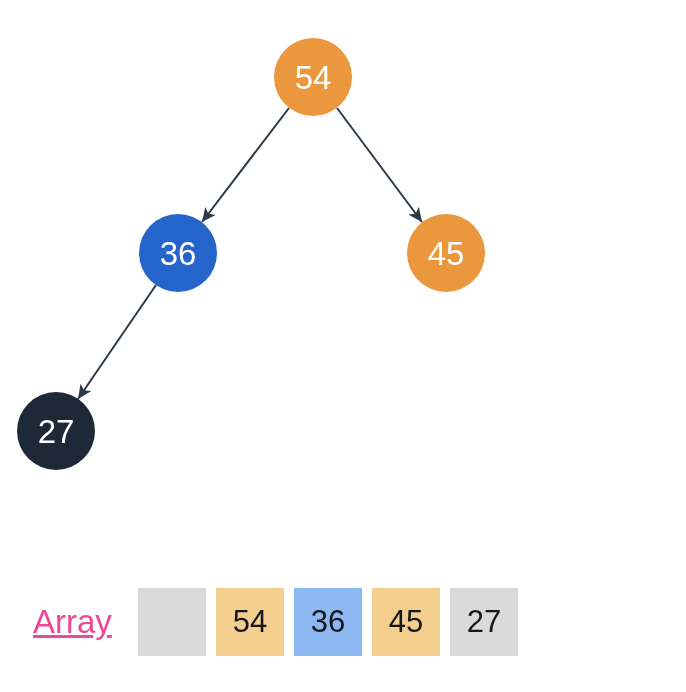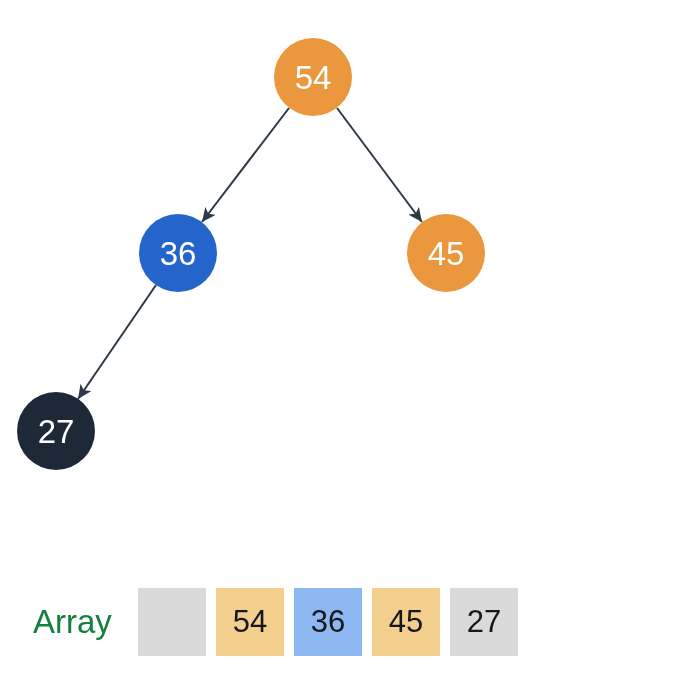--- a/index.html
+++ b/index.html
@@ -67,21 +67,21 @@
       <circle cx="313" cy="77" r="39" fill="#EA973D"></circle>
       <text x="313" y="89" fill="#ffffff">54</text>
       <circle cx="178" cy="253" r="39" fill="#2564CB"></circle>
       <text x="178" y="265" fill="#ffffff">36</text>
       <circle cx="446" cy="253" r="39" fill="#EA973D"></circle>
       <text x="446" y="265" fill="#ffffff">45</text>
       <circle cx="56" cy="431" r="39" fill="#1E2938"></circle>
       <text x="56" y="443" fill="#ffffff">27</text>
     </svg>
   <div class="array-row">
-    <div class="array-label" style="color: #15803d;">Array</div>
+    <div class="array-label" style="color: #ec4899; text-decoration: underline;">Array</div>
     <div class="array-cells" id="array-cells">
         <div class="array-cell" style="background: rgb(218, 218, 218); color: rgb(20, 24, 29);"></div>
         <div class="array-cell" style="background: rgb(244, 206, 141); color: rgb(20, 24, 29);">54</div>
         <div class="array-cell" style="background: rgb(140, 183, 240); color: rgb(20, 24, 29);">36</div>
         <div class="array-cell" style="background: rgb(244, 206, 141); color: rgb(20, 24, 29);">45</div>
         <div class="array-cell" style="background: rgb(218, 218, 218); color: rgb(20, 24, 29);">27</div>
       </div>
   </div>
 </div>
 

